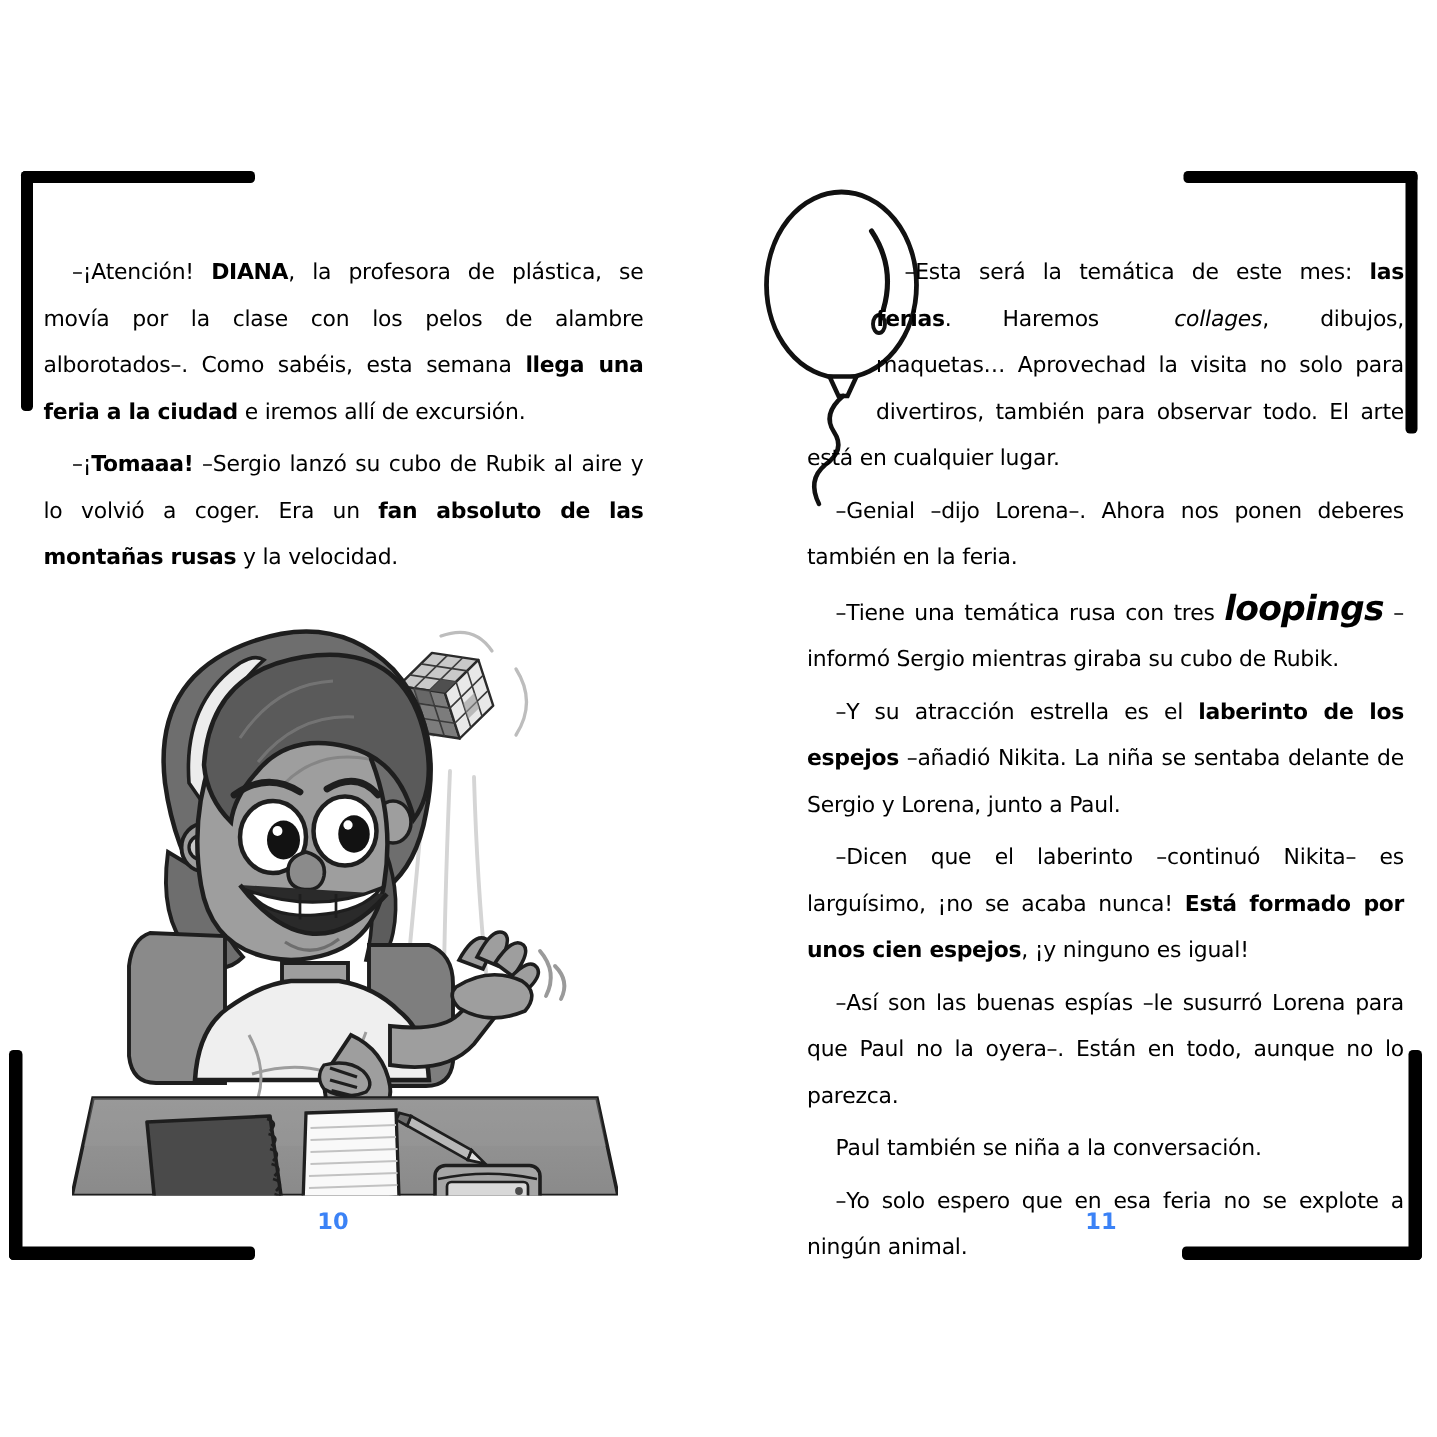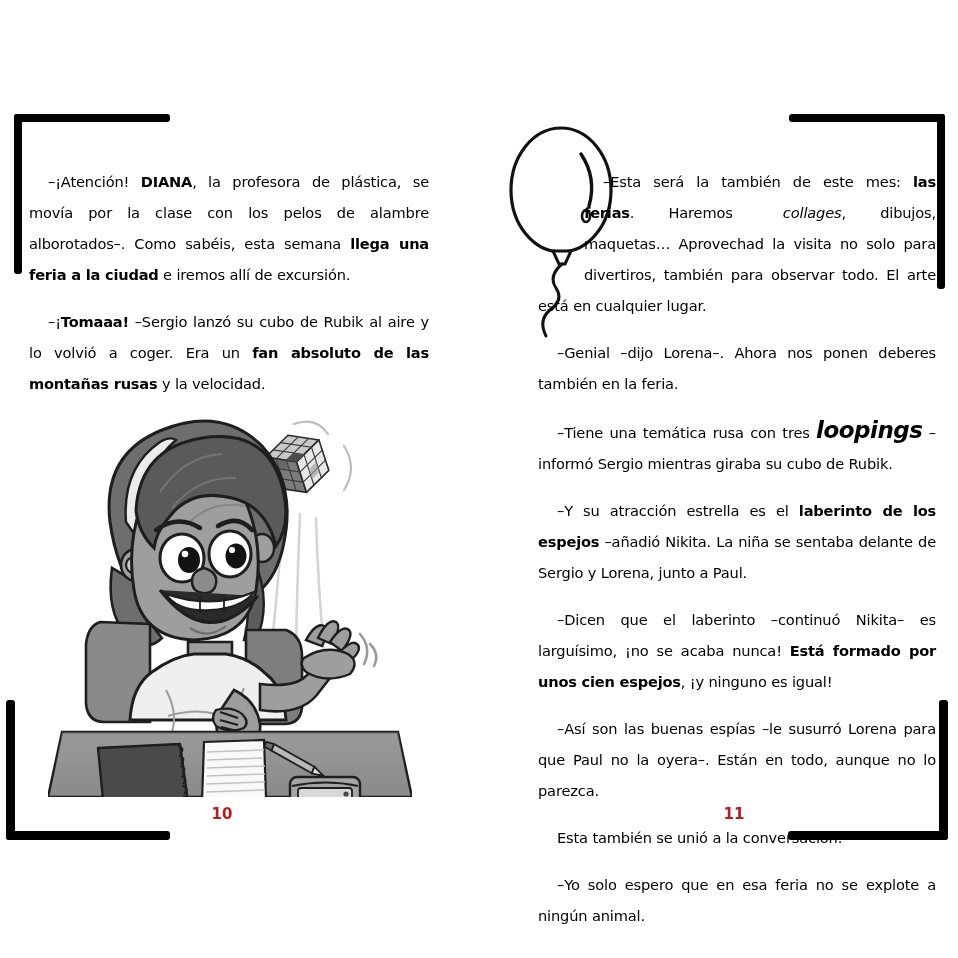--- a/index.html
+++ b/index.html
@@ -53,21 +53,21 @@
     font-family: "DejaVu Sans", sans-serif;
     font-size: 14.6px;
     line-height: 31px;
     text-align: justify;
     letter-spacing: -0.15px;
   }
   #text-left  { left: 29px;  top: 166px; width: 400px; }
   #text-right { left: 538px; top: 166px; width: 398px; }
 
   .para { margin: 0; }
-  .para + .para { margin-top: 16px; }
+  .para + .para { margin-top: 4px; }
   .para .ind { display: inline-block; width: 19px; }
 
   b, .bold {
     font-weight: bold;
     letter-spacing: -0.2px;
   }
   i, .ital { font-style: italic; margin-left: 16px; }
 
   .big-bold-ital {
     font-weight: bold;
@@ -84,21 +84,21 @@
     shape-outside: ellipse(60px 82px at 56px 78px);
     margin: -48px 0 0 -72px;
   }
 
   
   .pagenum {
     position: absolute;
     font-family: "DejaVu Sans", sans-serif;
     font-weight: bold;
     font-size: 15px;
-    color: #b91c1c;
+    color: #3b82f6;
     text-align: center;
     width: 60px;
   }
   #pagenum-left  { left: 192px; top: 805px; }
   #pagenum-right { left: 704px; top: 805px; }
 
   
   #illustration {
     position: absolute;
     left: 48px;
@@ -312,25 +312,25 @@
     <svg viewBox="0 0 120 230" xmlns="http://www.w3.org/2000/svg">
       <ellipse cx="58" cy="78" rx="50" ry="62" fill="#ffffff" stroke="#111111" stroke-width="3.2"></ellipse>
       <path d="M78,42 q16,24 8,52" fill="none" stroke="#111111" stroke-width="3.4" stroke-linecap="round"></path>
       <ellipse cx="83" cy="104" rx="4" ry="6" fill="none" stroke="#111111" stroke-width="2.6"></ellipse>
       <polygon points="50,139 68,139 62,152 56,152" fill="#ffffff" stroke="#111111" stroke-width="3"></polygon>
       <path d="M59,152 q-14,12 -6,24 q8,12 -6,22 q-12,10 -4,26" fill="none" stroke="#111111" stroke-width="3" stroke-linecap="round"></path>
     </svg>
   </div>
 
   <div class="textcol" id="text-right">
-      <div class="para"><span class="balloon-float"></span><span class="ind"></span><span>–Esta será la también de este mes: </span><b>las ferias</b><span>. Haremos </span><i>collages</i><span>, dibujos, maquetas… Aprovechad la visita no solo para divertiros, también para observar todo. El arte está en cualquier lugar.</span></div>
+      <div class="para"><span class="balloon-float"></span><span class="ind"></span><span>–Esta será la temática de este mes: </span><b>las ferias</b><span>. Haremos </span><i>collages</i><span>, dibujos, maquetas… Aprovechad la visita no solo para divertiros, también para observar todo. El arte está en cualquier lugar.</span></div>
       <div class="para"><span class="ind"></span><span>–Genial –dijo Lorena–. Ahora nos ponen deberes también en la feria.</span></div>
       <div class="para"><span class="ind"></span><span>–Tiene una temática rusa con tres </span><span class="big-bold-ital">loopings</span><span> –informó Sergio mientras giraba su cubo de Rubik.</span></div>
       <div class="para"><span class="ind"></span><span>–Y su atracción estrella es el </span><b>laberinto de los espejos</b><span> –añadió Nikita. La niña se sentaba delante de Sergio y Lorena, junto a Paul.</span></div>
       <div class="para"><span class="ind"></span><span>–Dicen que el laberinto –continuó Nikita– es larguísimo, ¡no se acaba nunca! </span><b>Está formado por unos cien espejos</b><span>, ¡y ninguno es igual!</span></div>
       <div class="para"><span class="ind"></span><span>–Así son las buenas espías –le susurró Lorena para que Paul no la oyera–. Están en todo, aunque no lo parezca.</span></div>
-      <div class="para"><span class="ind"></span><span>Esta también se unió a la conversación.</span></div>
+      <div class="para"><span class="ind"></span><span>Paul también se niña a la conversación.</span></div>
       <div class="para"><span class="ind"></span><span>–Yo solo espero que en esa feria no se explote a ningún animal.</span></div>
     </div>
 
   <div class="pagenum" id="pagenum-right">11</div>
 
 </div>
 
 </body></html>

